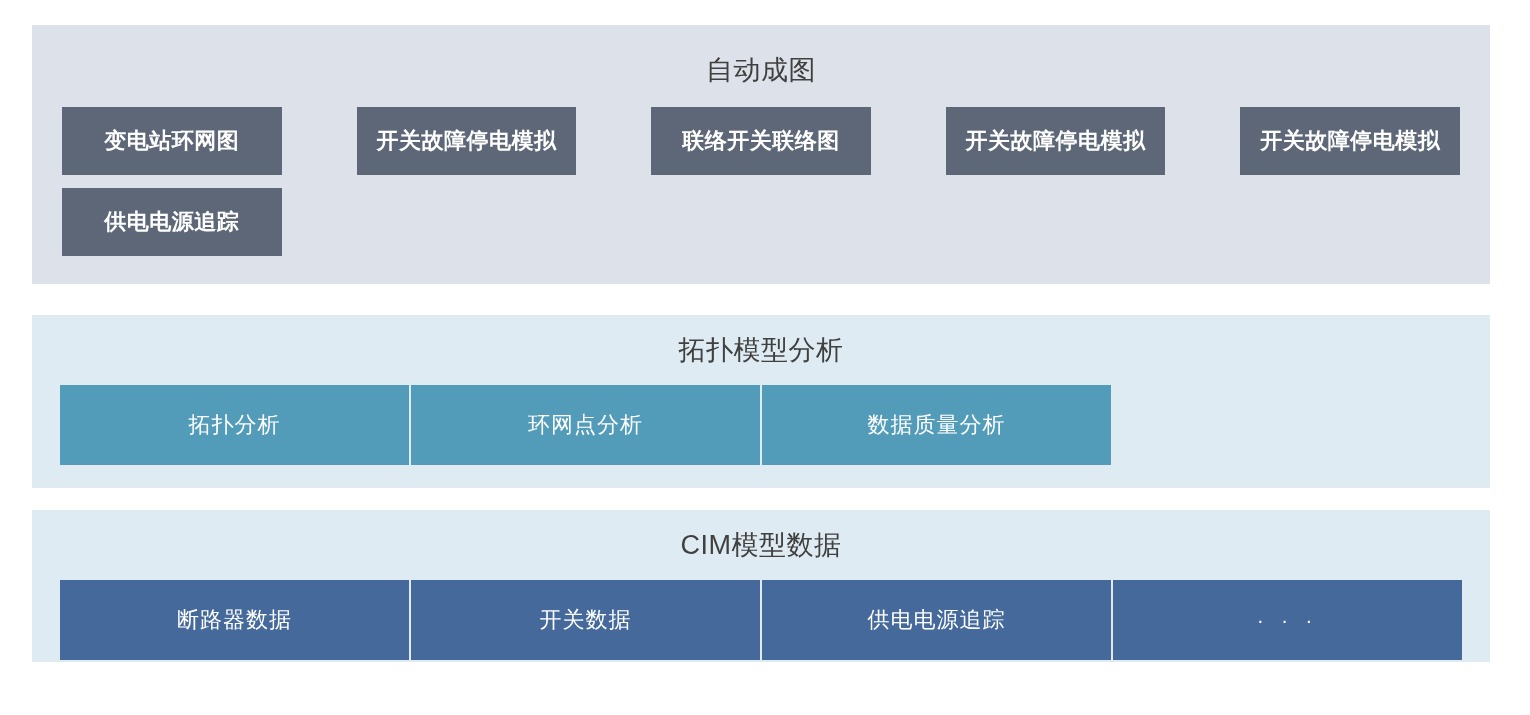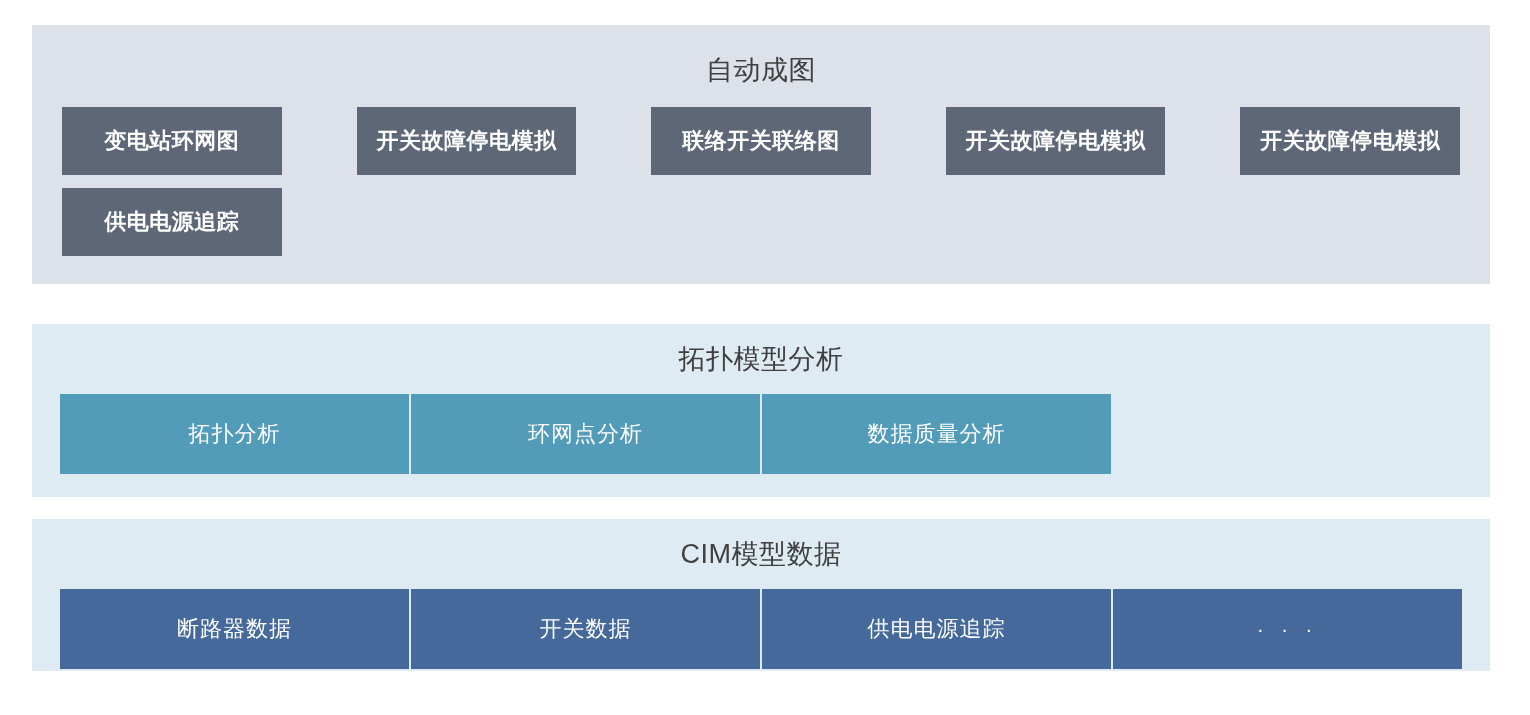--- a/index.html
+++ b/index.html
@@ -67,21 +67,20 @@
   }
 
   
   .gap-a { height: 31px; }
   .gap-b { height: 22px; }
 
   
   .panel-topology {
     background: #dfebf2;
     height: 173px;
-    margin-top: 9px;
   }
   .panel-topology .panel-title {
     font-size: 27px;
     line-height: 27px;
     padding-top: 22px;
   }
   .grid-four {
     display: grid;
     grid-template-columns: repeat(4, 1fr);
     column-gap: 2px;

